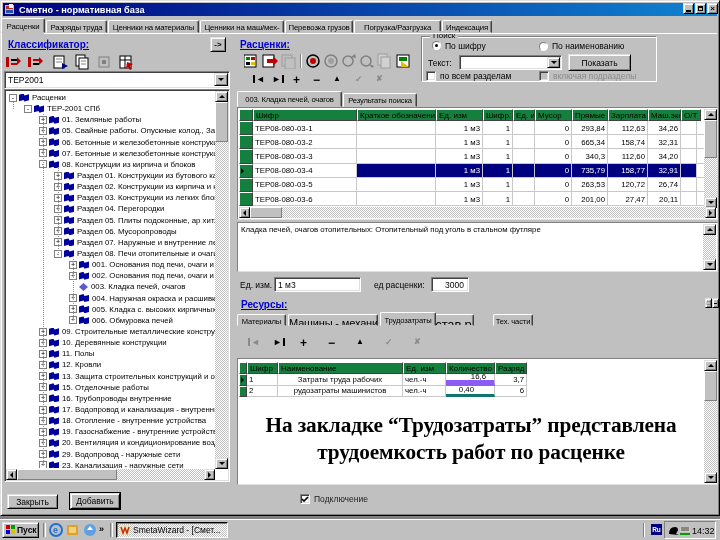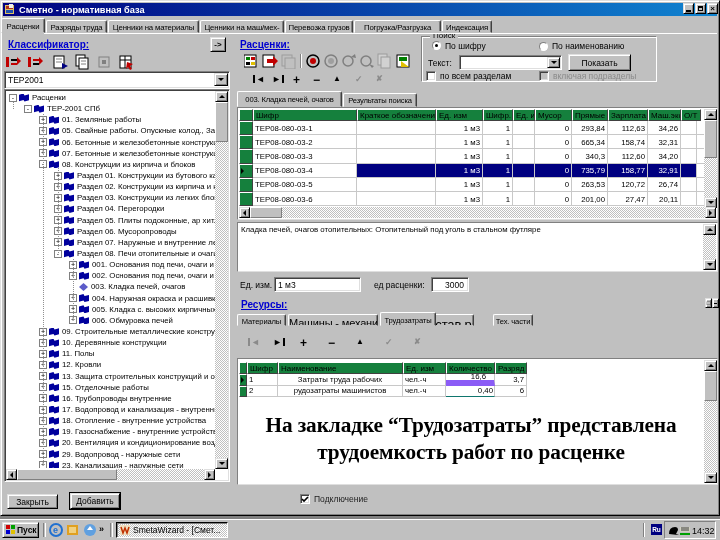--- a/index.html
+++ b/index.html
@@ -602,21 +602,21 @@
     <div class="cell" style="width:125px;border-bottom:1px solid #c8c8c8;justify-content:center">Затраты труда рабочих</div>
     <div class="cell" style="width:43px;border-bottom:1px solid #c8c8c8">чел.-ч</div>
     <div class="cell num" style="width:49px;border-bottom:6px solid #8b5cf6;padding-right:8px">16,6</div>
     <div class="cell num" style="width:32px;border-bottom:1px solid #c8c8c8">3,7</div>
   </div>
   <div class="abs" style="left:1px;top:26.5px;display:flex;height:11.5px;font-size:7.8px">
     <div class="hdrcell" style="width:8px"></div>
     <div class="cell" style="width:31px;border-bottom:1px solid #c8c8c8">2</div>
     <div class="cell" style="width:125px;border-bottom:1px solid #c8c8c8;justify-content:center">рудозатраты машинистов</div>
     <div class="cell" style="width:43px;border-bottom:1px solid #c8c8c8">чел.-ч</div>
-    <div class="cell num" style="width:49px;border-bottom:1px solid #0f766e;padding-right:1px">0,40</div>
+    <div class="cell num" style="width:49px;border-bottom:3px solid #0f766e;padding-right:20px">0,40</div>
     <div class="cell num" style="width:32px;border-bottom:1px solid #c8c8c8">6</div>
   </div>
 
   <div class="abs" style="left:0;top:53px;width:466px;text-align:center;font-family:'Liberation Serif',serif;font-weight:bold;font-size:21.3px;line-height:27px;letter-spacing:-0.1px;color:#000">На закладке “Трудозатраты” представлена<br>трудоемкость работ по расценке</div>
 
   <div class="abs stipple" style="left:466px;top:1px;width:13px;bottom:1px">
     <div class="sb-btn" style="left:0;top:0;width:13px;height:11px">
         <span class="arrow" style="border-bottom-color:#000;margin-bottom:3px"></span>
       </div>
     <div class="raised2 abs" style="left:0;top:11px;width:13px;height:30px"></div>

